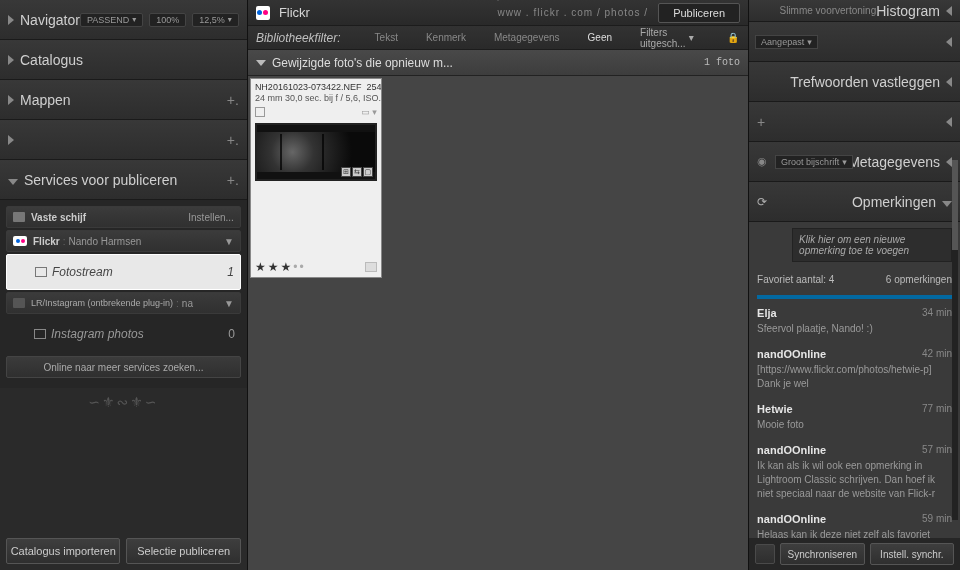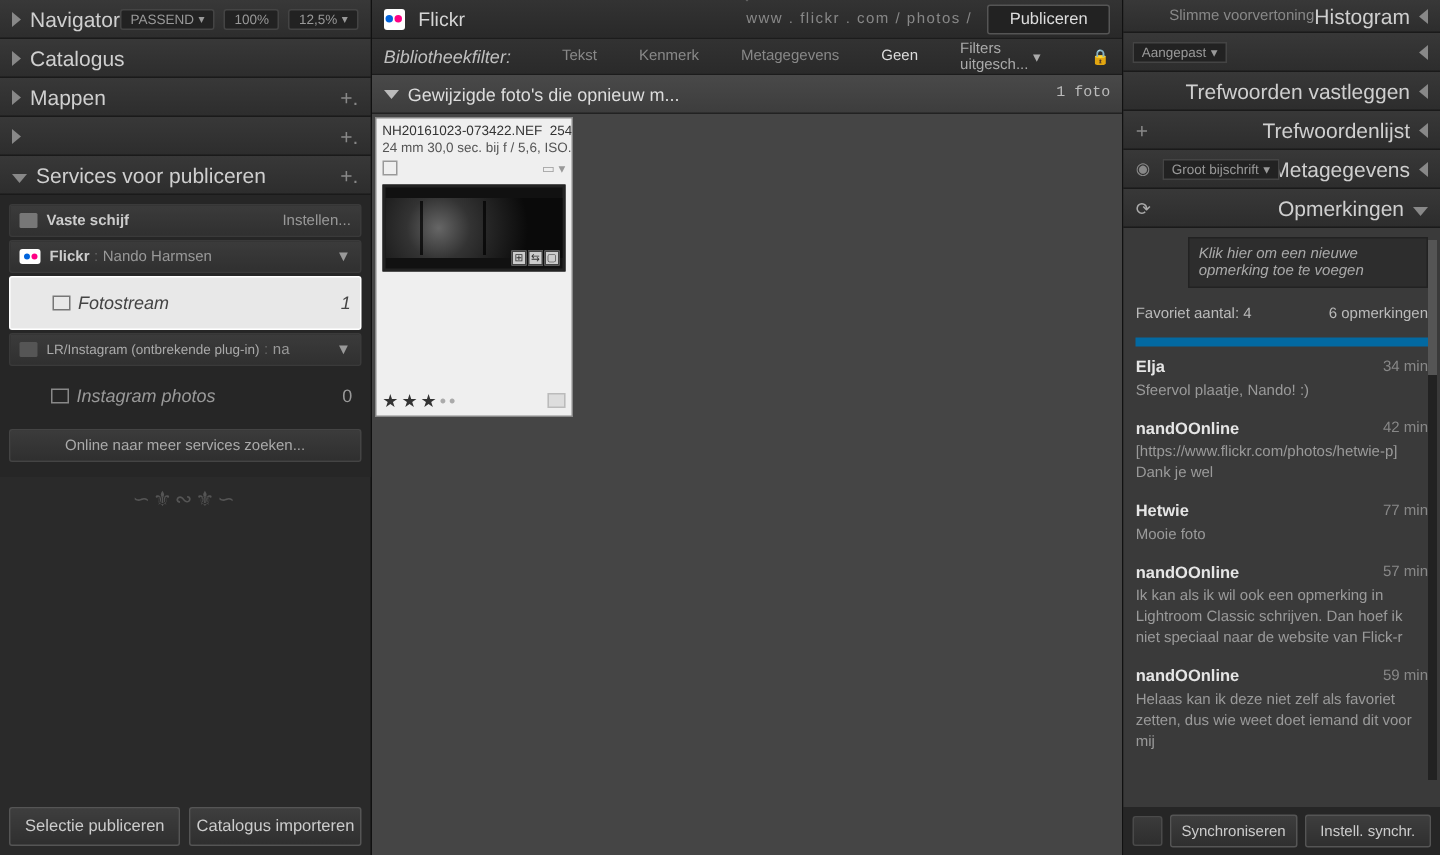--- a/index.html
+++ b/index.html
@@ -1,20 +1,20 @@
 <!DOCTYPE html>
 <html><head>
 <meta charset="utf-8">
 <style>
   * { margin: 0; padding: 0; box-sizing: border-box; }
   body { background: #1a1a1a; font-family: "Helvetica Neue", Arial, sans-serif; font-size: 11px; color: #b0b0b0; width: 960px; height: 570px; overflow: hidden; }
   .app { display: flex; height: 100%; }
   
   .left-panel { width: 258px; background: #2a2a2a; display: flex; flex-direction: column; border-right: 1px solid #111; }
-  .panel-header { display: flex; align-items: center; height: 26px; padding: 0 8px; background: linear-gradient(#383838,#2d2d2d); border-bottom: 1px solid #1a1a1a; cursor: pointer; }
+  .panel-header { display: flex; align-items: center; height: 40px; padding: 0 8px; background: linear-gradient(#383838,#2d2d2d); border-bottom: 1px solid #1a1a1a; cursor: pointer; }
   .panel-header .title { color: #cfcfcf; font-size: 14px; flex: 1; }
   .panel-header .tri { width: 0; height: 0; border-top: 5px solid transparent; border-bottom: 5px solid transparent; margin-right: 6px; }
   .panel-header .tri-r { border-left: 6px solid #888; }
   .panel-header .tri-d { border-top: 6px solid #888; border-left: 5px solid transparent; border-right: 5px solid transparent; border-bottom: none; margin-top:4px; }
   .panel-header .plus { color: #888; font-size: 14px; margin-left: auto; }
   .panel-header .chips { display: flex; gap: 6px; font-size: 9px; color: #999; }
   .chip { background: #222; border: 1px solid #444; padding: 1px 6px; border-radius: 2px; display:flex; align-items:center; gap:3px; }
   .chip .arr { font-size: 8px; }
   .pub-block { padding: 4px 6px 6px 6px; background: #262626; }
   .pub-row { display: flex; align-items: center; height: 22px; padding: 0 6px; margin: 2px 0; border: 1px solid #3a3a3a; background: linear-gradient(#3b3b3b,#303030); border-radius: 2px; font-size: 10px; color: #bbb; }
@@ -81,21 +81,21 @@
   .right-panel .panel-header { justify-content:flex-end; }
   .right-panel .panel-header .title { text-align:right; flex:1; }
   .right-panel .panel-header .tri-l { border-right:6px solid #888; border-left:none; margin-left:6px; margin-right:0; }
   .right-panel .panel-header .tri-d { margin-left:6px; margin-right:0; }
   .right-panel .panel-header .plus-l { margin-right:auto; margin-left:0; }
   .right-panel .subchip { position:absolute; left:6px; font-size:9px; background:#222; border:1px solid #444; padding:1px 5px; color:#999; display:flex; align-items:center; gap:3px; }
   .right-panel .eye { position:absolute; left:8px; color:#888; font-size:11px; }
   .right-panel .sync-icon { position:absolute; left:8px; color:#aaa; font-size:12px; }
   .comments-body { background:#3a3a3a; padding:6px 8px; flex:1; overflow:auto; }
   .comment-input { background:#2d2d2d; border:1px solid #222; padding:5px 6px; font-style:italic; color:#aaa; font-size:10px; margin-bottom:8px; cursor:text;margin-left:35px; }
-  .fav-row { display:flex; justify-content:space-between; color:#bbb; font-size:10px; padding:4px 0 10px 0; border-bottom:6px solid #0369a1; margin-bottom:8px; }
+  .fav-row { display:flex; justify-content:space-between; color:#bbb; font-size:10px; padding:4px 0 10px 0; border-bottom:4px solid #0369a1; margin-bottom:8px; }
   .comment { margin-bottom:12px; }
   .comment .ch { display:flex; justify-content:space-between; font-size:11px; margin-bottom:3px; }
   .comment .author { color:#e5e5e5; font-weight:bold; }
   .comment .time { color:#888; font-size:10px; }
   .comment .body { color:#9a9a9a; font-size:10px; line-height:1.4; }
   .right-bottom { padding:5px 6px; display:flex; gap:5px; align-items:center; background:#262626; }
   .right-bottom .sq { width:20px; height:20px; background:linear-gradient(#3b3b3b,#2e2e2e); border:1px solid #4a4a4a; border-radius:2px; }
   .right-bottom .btn { height:22px; font-size:10px;text-align:center; }
   .scrollbar { position:absolute; right:2px; top:160px; width:6px; height:360px; background:#222; }
   .scrollbar .thumb { width:6px; height:90px; background:#555; }
@@ -175,22 +175,22 @@
         <span style="font-style:italic">Instagram photos</span>
         <span class="count">0</span>
       </div>
 
       <div class="pub-button wide">Online naar meer services zoeken...</div>
     </div>
 
     <div class="ornament">∽⚜∾⚜∽</div>
 
     <div class="left-bottom">
+      <div class="btn">Catalogus importeren</div>
       <div class="btn">Selectie publiceren</div>
-      <div class="btn">Catalogus importeren</div>
     </div>
   </div>
 
   <div class="center">
     <div class="top-handle"></div>
     <div class="top-bar">
       <div class="flickr-logo">
         <span class="box">
             <span class="b1"></span>
             <span class="b2"></span>
@@ -258,21 +258,20 @@
           <span>▾</span>
         </span>
       <span class="tri tri-l"></span>
     </div>
     <div class="panel-header">
       <span class="title">Trefwoorden vastleggen</span>
       <span class="tri tri-l"></span>
     </div>
     <div class="panel-header">
       <span class="plus plus-l">+</span>
-      <span class="title">Trefwoordenlijst</span>
       <span class="tri tri-l"></span>
     </div>
     <div class="panel-header">
       <span class="eye">◉</span>
       <span class="subchip" style="left:26px">
           <span>Groot bijschrift</span>
           <span>▾</span>
         </span>
       <span class="title">Metagegevens</span>
       <span class="tri tri-l"></span>

